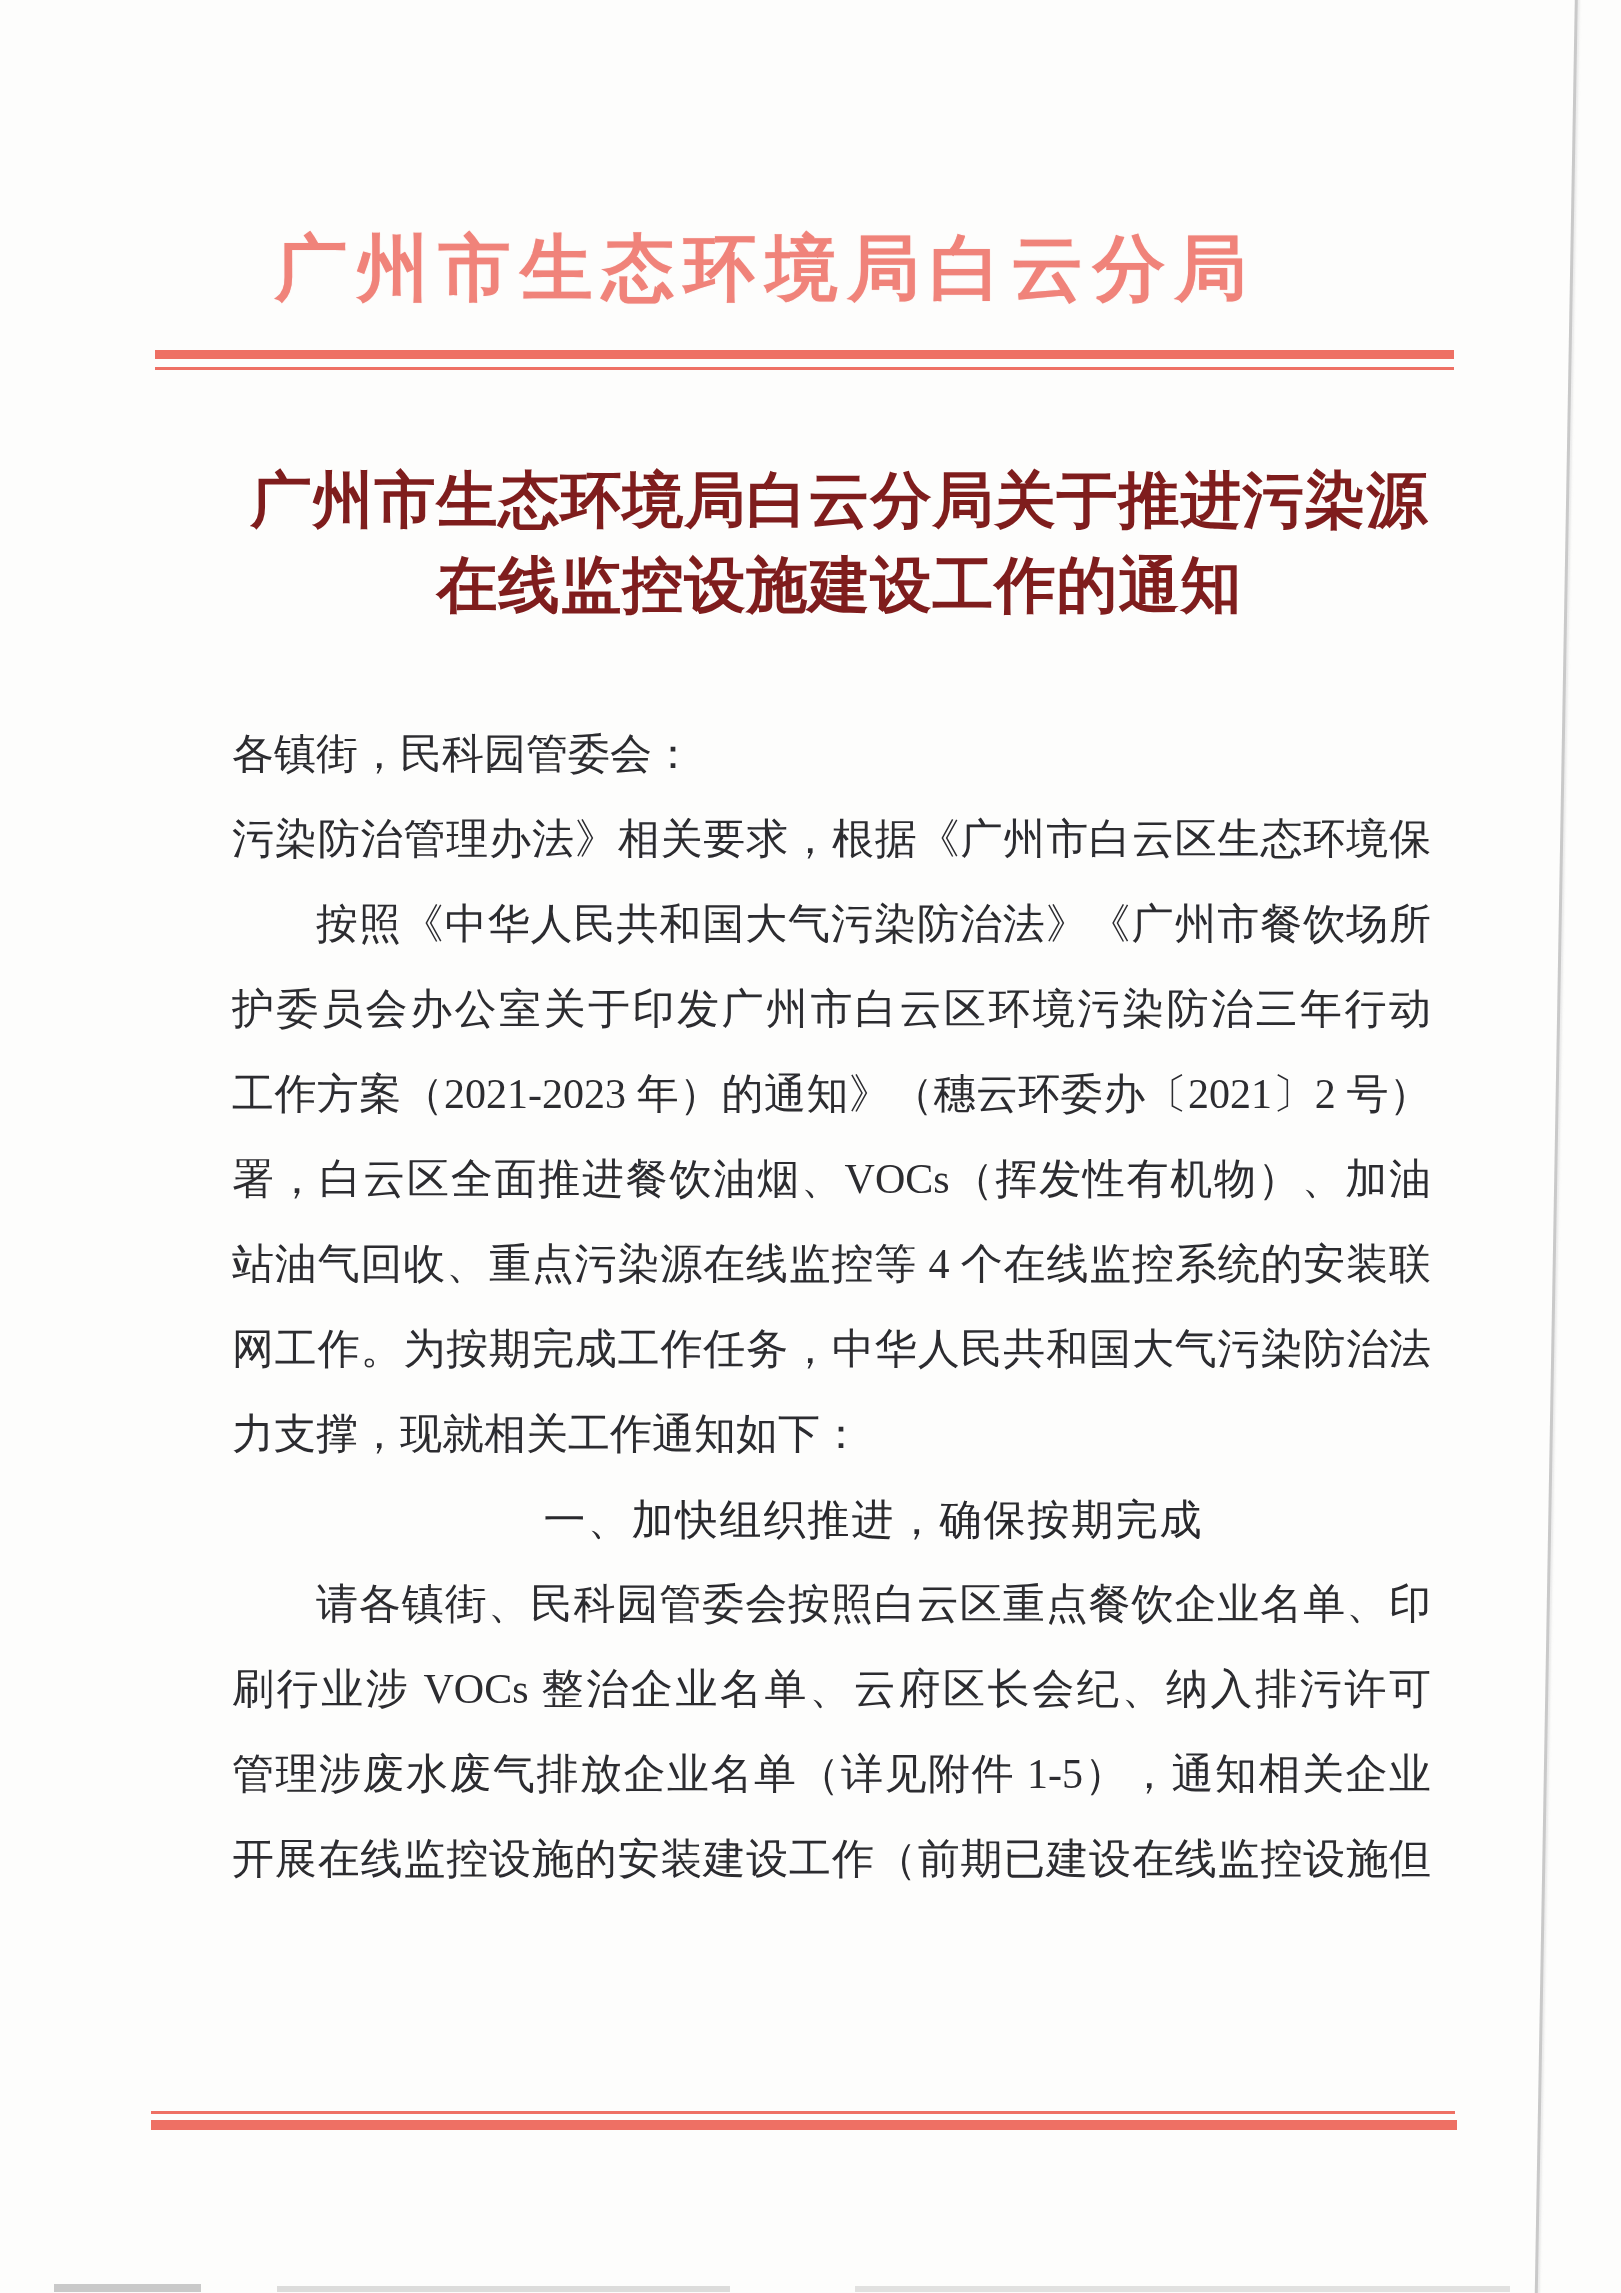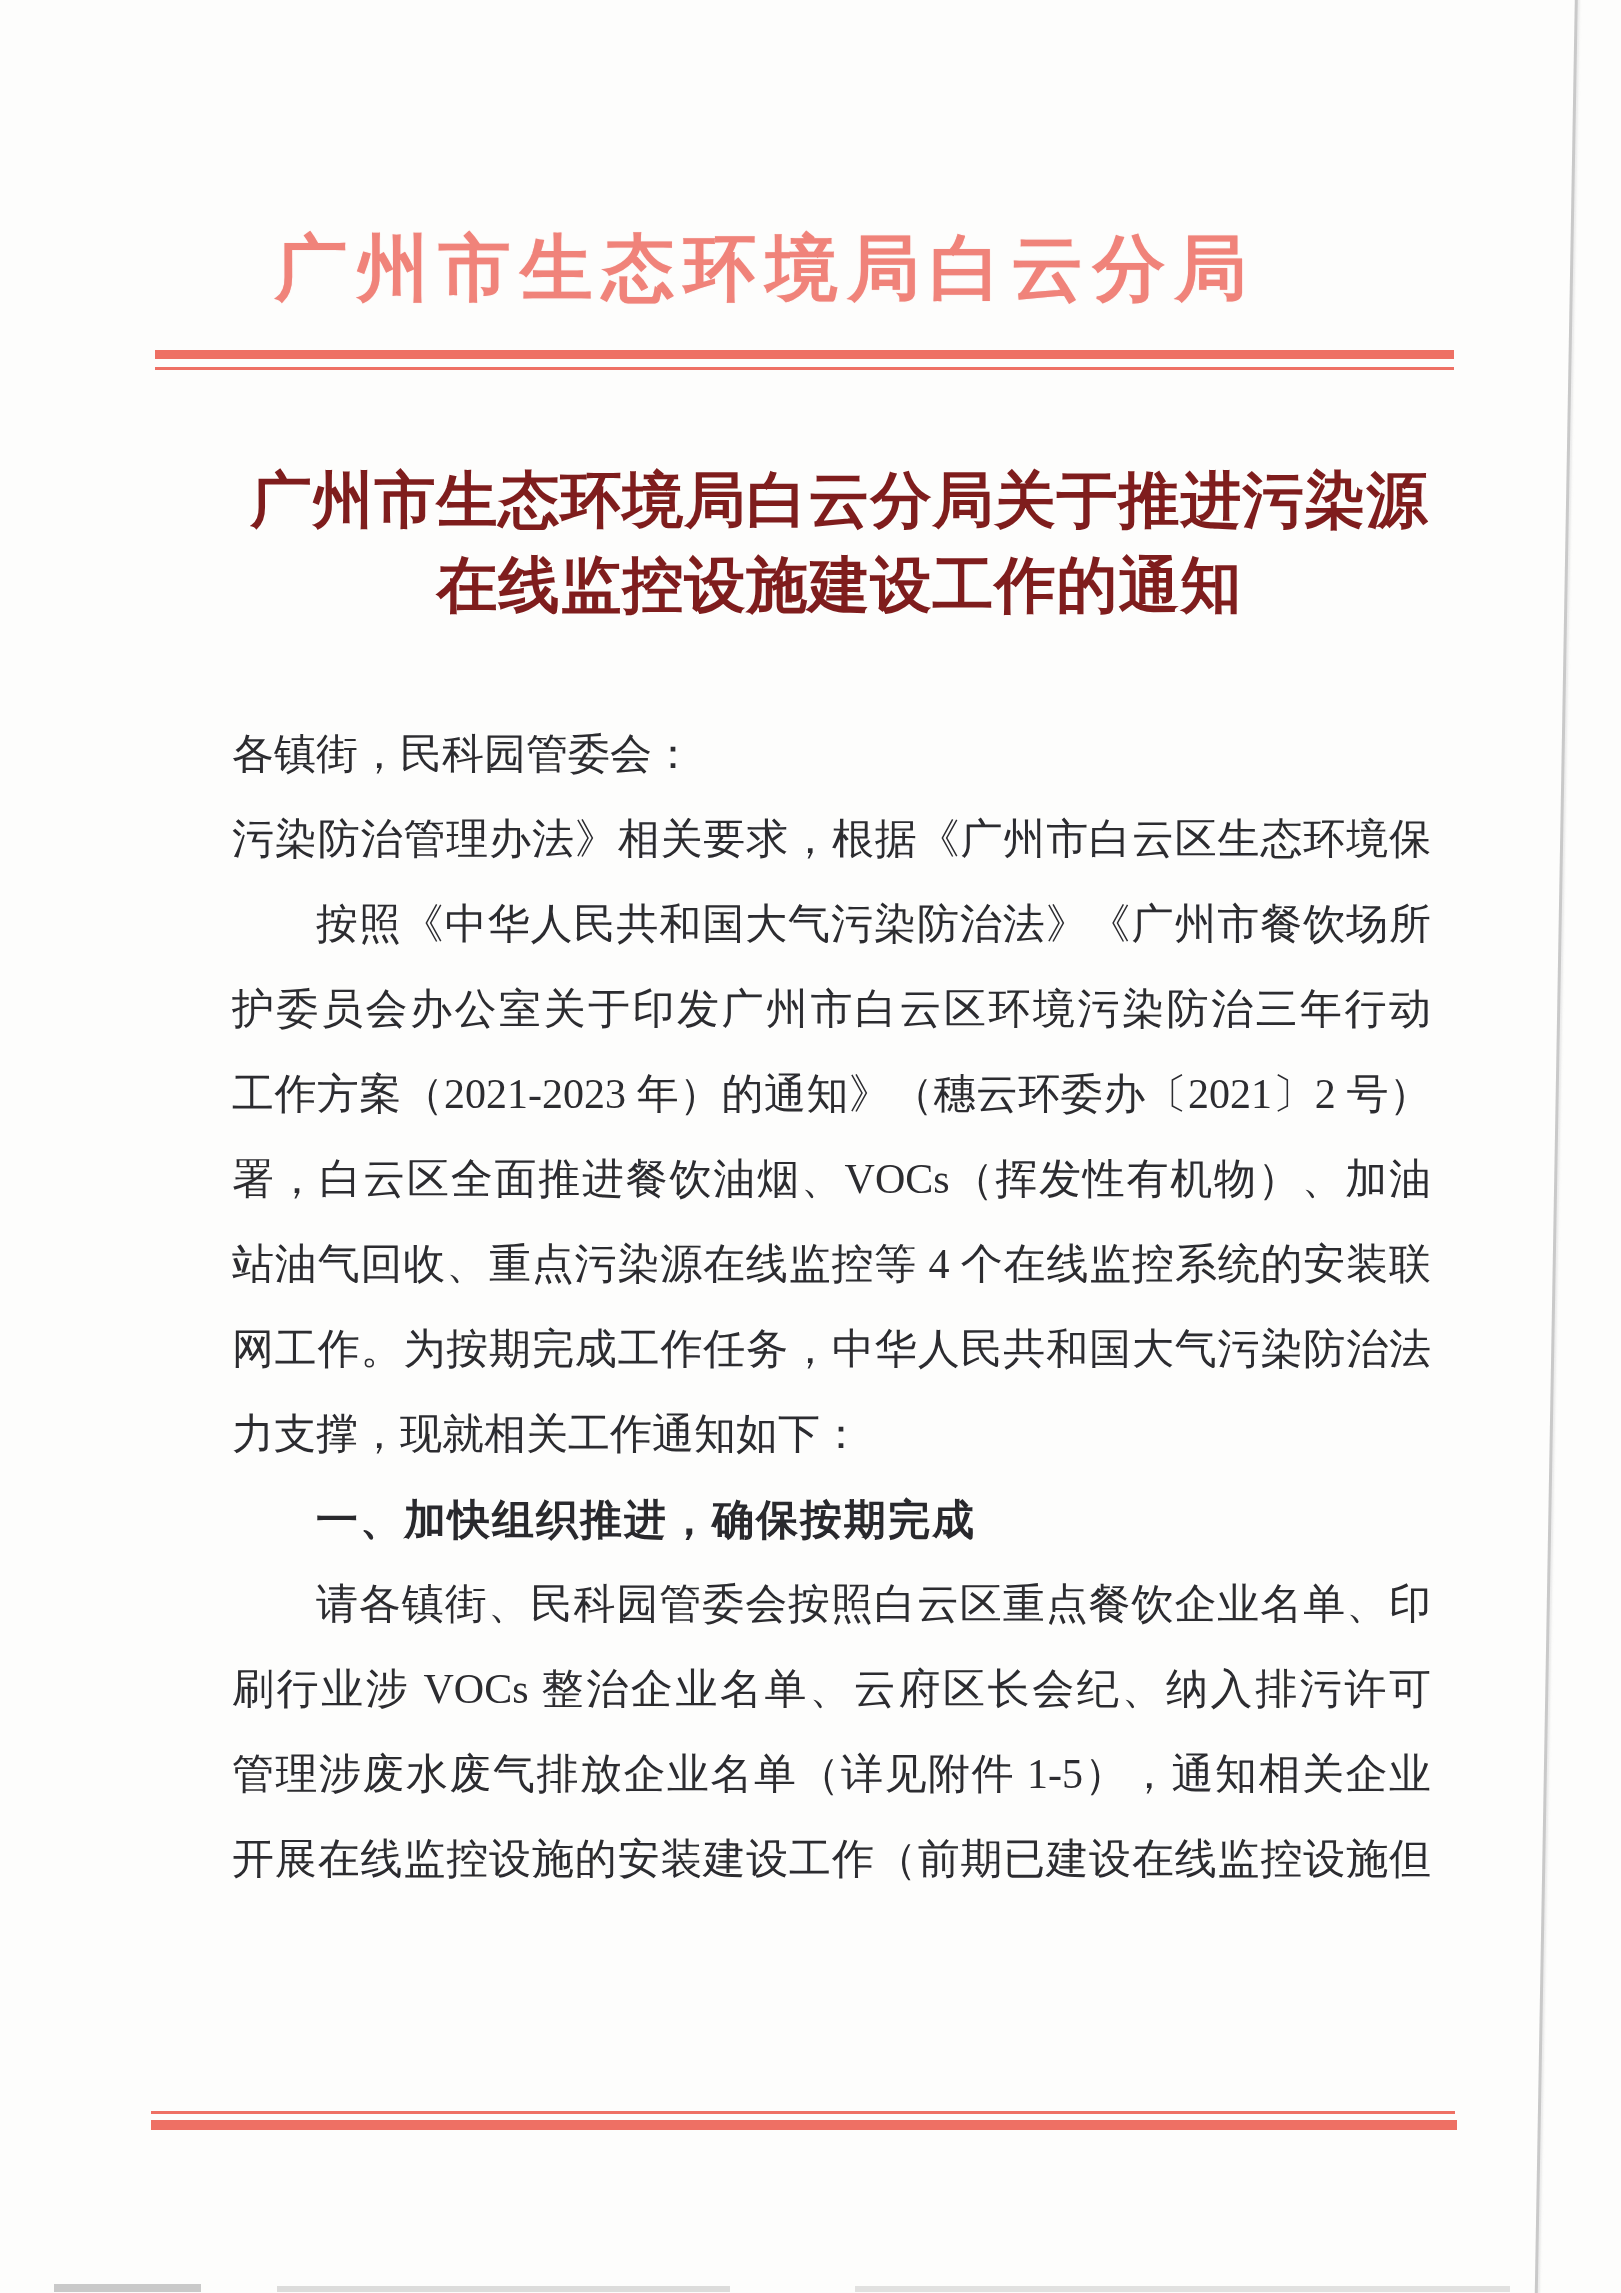--- a/index.html
+++ b/index.html
@@ -65,24 +65,25 @@
     line-height: 85px;
   }
   .bl.just {
     text-align: justify;
     text-align-last: justify;
   }
   .bl.left { text-align: left; }
   .bl.indent { text-indent: 84px; }
   .bl.heading {
     font-family: "Liberation Sans", sans-serif;
-    font-weight: 700;
+    font-weight: 400;
     color: #29292d;
     text-indent: 84px;
     letter-spacing: 2px;
+    text-align: center;
   }
 
   
   .scan-edge-line {
     position: absolute;
     left: 1575px;
     top: -11.8px;
     width: 2.9px;
     height: 2325px;
     background: #c9c9c9;

